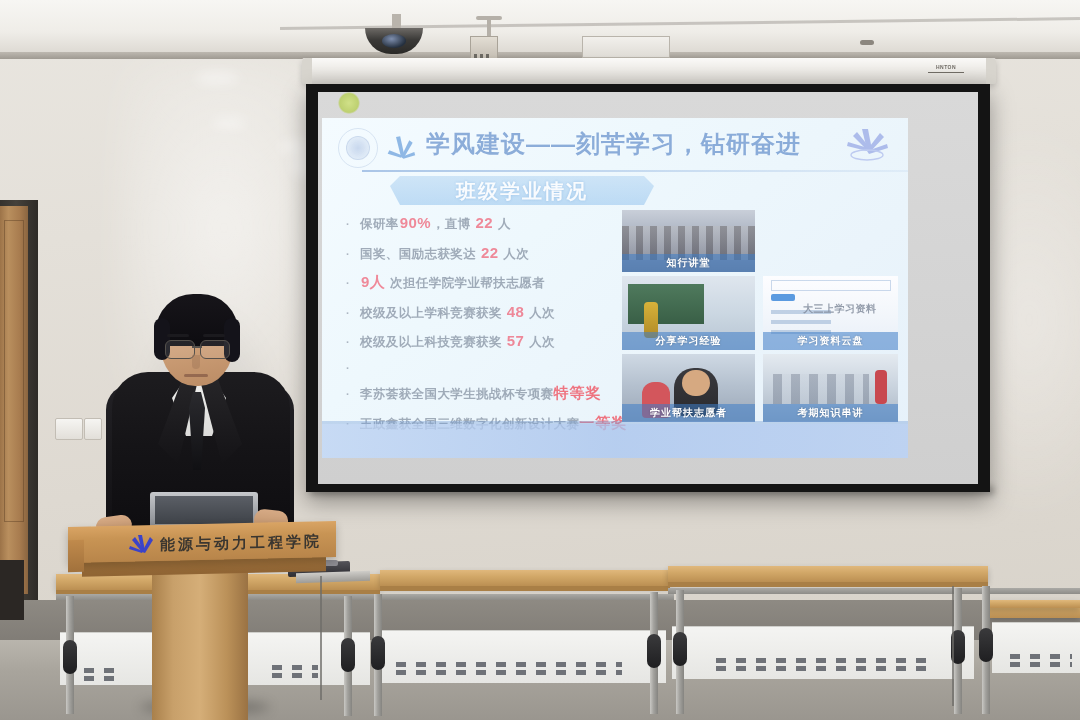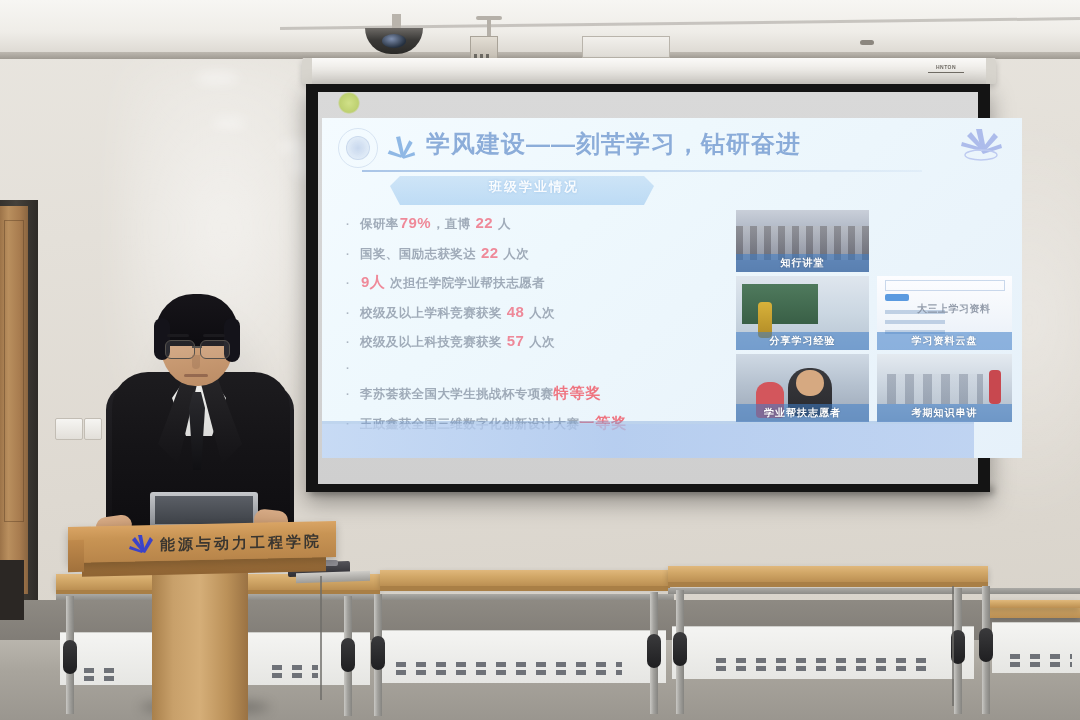--- a/index.html
+++ b/index.html
@@ -64,43 +64,43 @@
   .outlet{position:absolute;background:linear-gradient(180deg,#f6f5f2,#e2dfd9);
     border:1px solid #c2bdb4;border-radius:2px;}
 
   
   .screen-outer{position:absolute;left:306px;top:84px;width:684px;height:408px;
     background:#141414;box-shadow:0 10px 22px rgba(0,0,0,.35);}
   .screen-shadow{position:absolute;left:310px;top:486px;width:684px;height:9px;
     background:rgba(0,0,0,.28);filter:blur(3px);}
   .screen-inner{position:absolute;left:318px;top:92px;width:660px;height:392px;
     background:linear-gradient(180deg,#d9d9d9,#cfcfcf);}
-  .slide{position:absolute;left:322px;top:118px;width:700px;height:340px;overflow:hidden;
+  .slide{position:absolute;left:322px;top:118px;width:586px;height:340px;overflow:hidden;
     background:linear-gradient(140deg,#f4fbff 0%,#eef8fd 35%,#eaf4fb 70%,#e6f1fa 100%);}
   .flare{position:absolute;left:338px;top:92px;width:22px;height:22px;border-radius:50%;
     background:radial-gradient(circle,#cfe27a,#b9cf5e 60%,rgba(185,207,94,0) 72%);opacity:.85;}
 
   
   .seal{position:absolute;left:16px;top:10px;width:38px;height:38px;border-radius:50%;
     border:1.5px solid rgba(120,150,200,.45);opacity:.5;}
   .seal:after{content:"";position:absolute;left:7px;top:7px;width:22px;height:22px;border-radius:50%;
     border:1px solid rgba(120,150,200,.5);background:radial-gradient(circle,#9fb6dd,rgba(159,182,221,.2));}
   .leaf-ico{position:absolute;left:62px;top:14px;width:34px;height:30px;}
   .slide-title{position:absolute;left:104px;top:10px;font-size:24px;font-weight:bold;
     color:#4f7fc4;letter-spacing:1px;text-shadow:0 0 2px rgba(255,255,255,.7);opacity:.62;}
   .title-rule{position:absolute;left:40px;top:52px;width:560px;height:2px;
     background:linear-gradient(90deg,#6f9ad4,rgba(111,154,212,.15));opacity:.55;}
   .corner-logo{position:absolute;right:18px;top:8px;width:46px;height:42px;opacity:.55;}
 
   
   .ribbon{position:absolute;left:68px;top:58px;width:264px;height:29px;
     background:linear-gradient(180deg,#b9d8f3,#9ec9ef);opacity:.62;
     clip-path:polygon(10px 0,254px 0,264px 10px,254px 29px,10px 29px,0 10px);}
-  .ribbon-txt{position:absolute;left:80px;top:60px;width:264px;text-align:center;
-    font-size:13px;font-weight:bold;color:#ffffff;letter-spacing:2px;opacity:.9;
+  .ribbon-txt{position:absolute;left:68px;top:60px;width:264px;text-align:center;
+    font-size:20px;font-weight:bold;color:#ffffff;letter-spacing:2px;opacity:.9;
     text-shadow:0 0 3px rgba(120,170,220,.6);}
 
   
   .bullets{position:absolute;left:24px;top:96px;width:336px;}
   .bl{display:flex;align-items:baseline;margin-bottom:10.5px;font-size:12.5px;
     color:#8a96a6;opacity:.78;letter-spacing:.4px;font-weight:bold;}
   .bl .dot{display:inline-block;width:14px;color:#9aa4b2;font-size:11px;}
   .bl .hl{color:#ef6a7d;font-size:15px;font-weight:bold;padding:0 1px;}
   .bl .hl-lg{color:#f0515f;font-size:15px;font-weight:bold;letter-spacing:1px;}
 
@@ -301,21 +301,21 @@
       </g>
       <ellipse cx="23" cy="29" rx="16" ry="5" fill="none" stroke="#9aa9e8" stroke-width="1.4"></ellipse>
     </svg>
 
     <div class="ribbon"></div>
     <div class="ribbon-txt">班级学业情况</div>
 
     <div class="bullets">
       <div class="bl">
         <span class="dot">·</span>
-        <span><span>保研率</span><span class="hl">79%</span><span>，直博 </span><span class="hl">22</span><span> 人</span></span>
+        <span><span>保研率</span><span class="hl">90%</span><span>，直博 </span><span class="hl">22</span><span> 人</span></span>
       </div>
       <div class="bl">
         <span class="dot">·</span>
         <span><span>国奖、国励志获奖达 </span><span class="hl">22</span><span> 人次</span></span>
       </div>
       <div class="bl">
         <span class="dot">·</span>
         <span><span class="hl">9人</span><span> 次担任学院学业帮扶志愿者</span></span>
       </div>
       <div class="bl">

